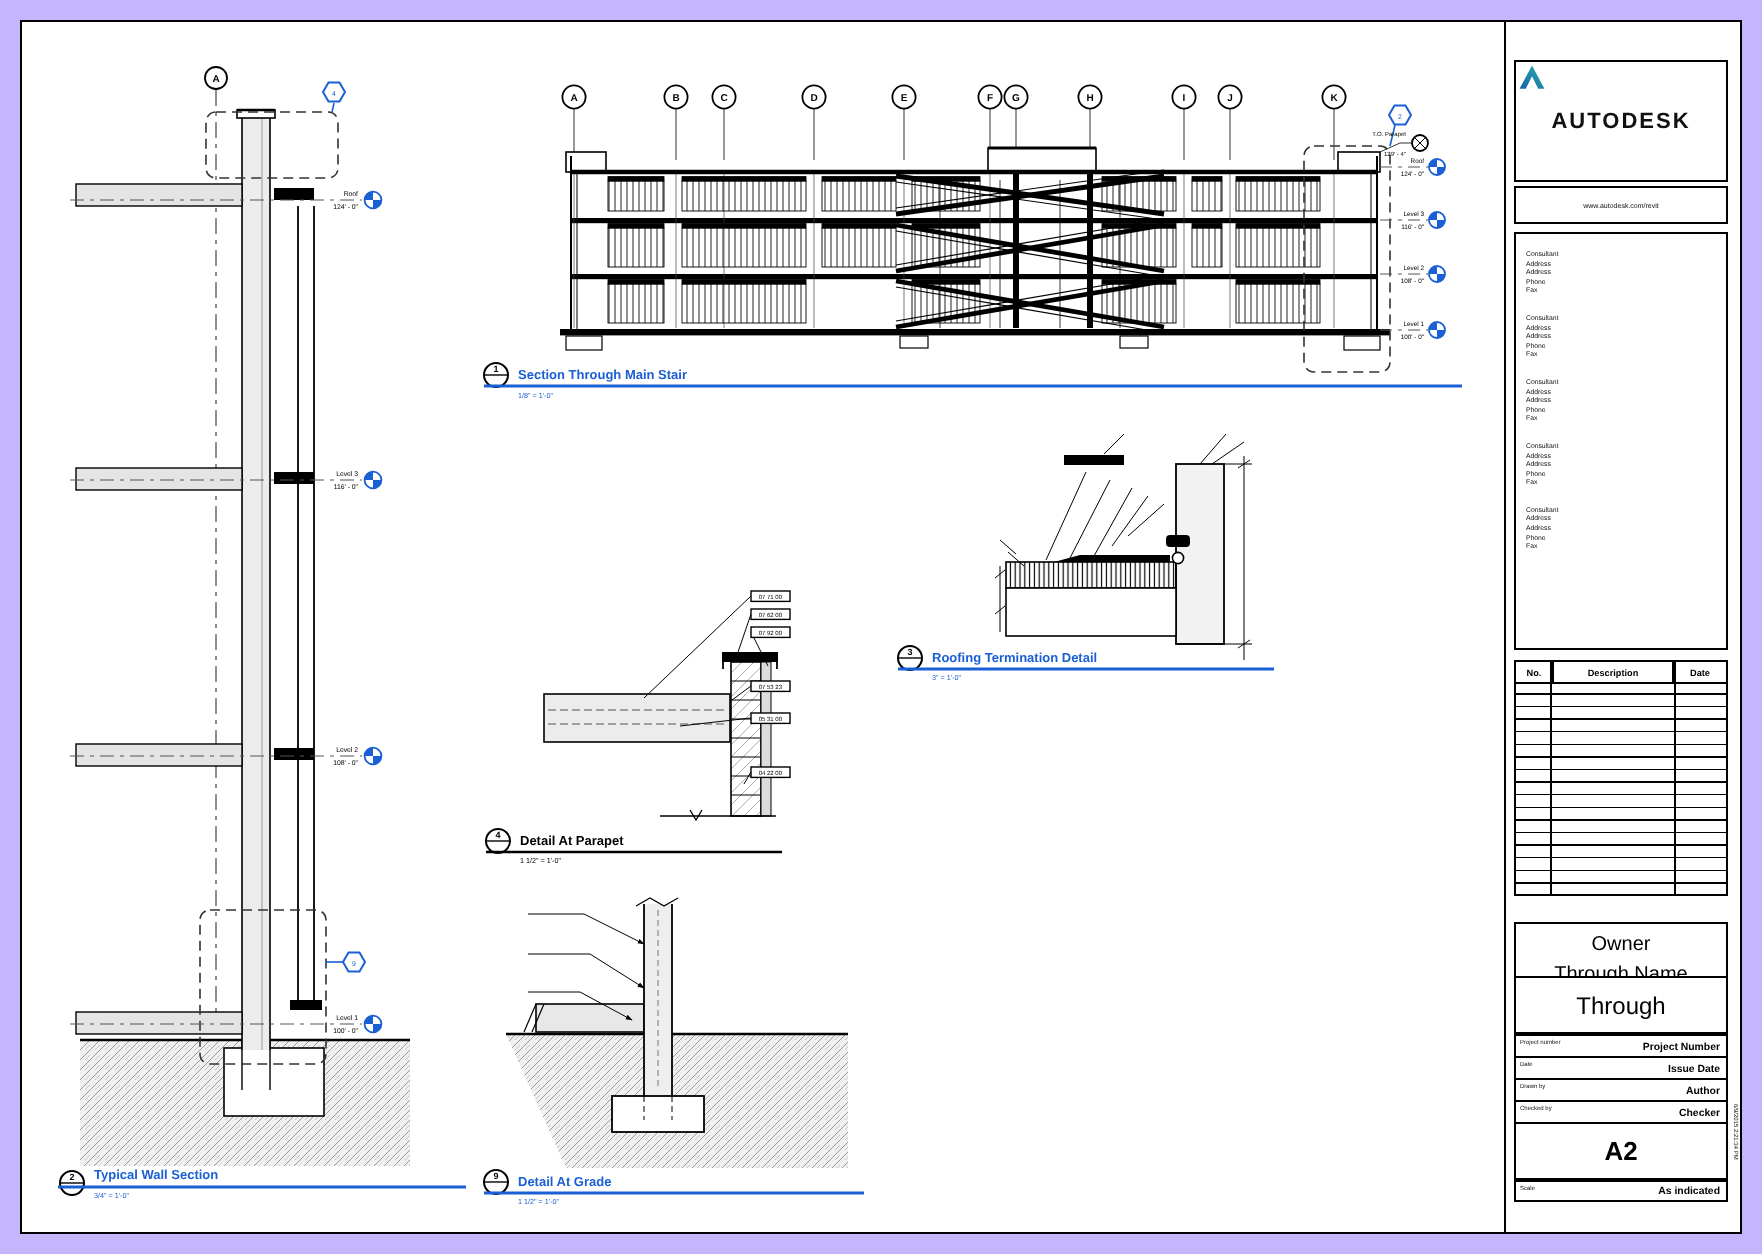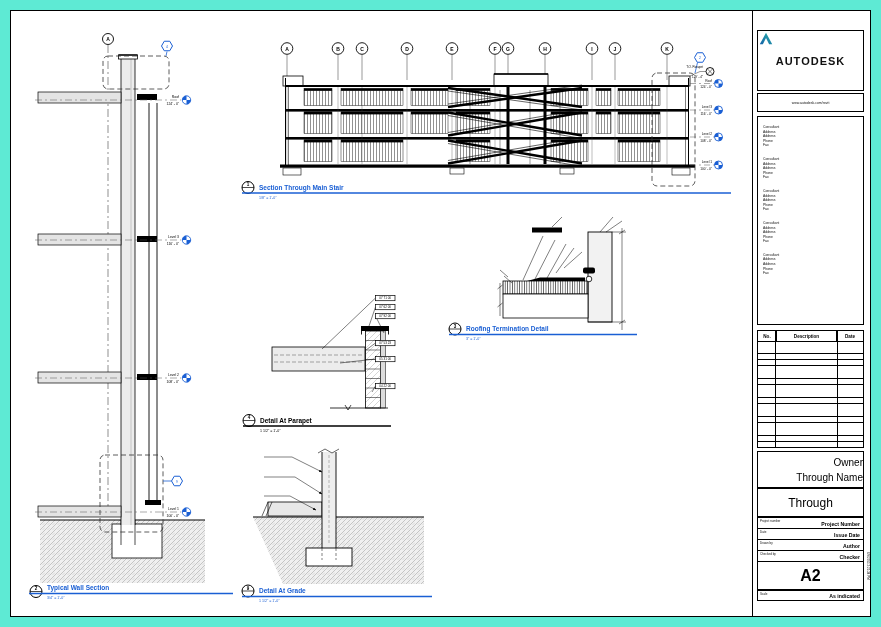--- a/index.html
+++ b/index.html
@@ -1,16 +1,16 @@
 <!DOCTYPE html>
 <html><head>
 <meta charset="utf-8">
 <style>
   html,body{margin:0;padding:0;background:#fff;}
-  #page{position:relative;width:881px;height:627px;background:#5eead4;overflow:hidden;
+  #page{position:relative;width:881px;height:627px;background:#c4b5fd;overflow:hidden;
         font-family:"Liberation Sans",sans-serif;color:#000;}
   svg{position:absolute;left:0;top:0;}
   svg text{font-family:"Liberation Sans",sans-serif;}
   .tb-box{position:absolute;left:757px;width:107px;border:1px solid #000;background:#fff;box-sizing:border-box;}
   .tb-center{display:flex;align-items:center;justify-content:center;text-align:center;}
   .logo-row{display:flex;align-items:center;justify-content:center;gap:4px;}
   .logo-word{font-size:11px;font-weight:bold;letter-spacing:1px;color:#111;}
   .tb-url{font-size:3.5px;color:#111;}
   .cons-group{font-size:3.4px;line-height:4.6px;margin:0 0 9px 5px;color:#111;}
   .rev-head{position:absolute;left:757px;top:330px;width:107px;height:12px;border:1px solid #000;
@@ -18,21 +18,21 @@
   .rev-head div{border-right:1px solid #000;display:flex;align-items:center;justify-content:center;}
   .rev-body{position:absolute;left:757px;top:341px;width:107px;height:107px;border:1px solid #000;border-top:none;
             box-sizing:border-box;
             background:repeating-linear-gradient(to bottom,transparent 0 5.6px,#000 5.6px 6.3px);}
   .rev-col{position:absolute;top:330px;width:1px;height:118px;background:#000;}
   .owner-box{flex-direction:column;gap:4px;font-size:10px;}
   .sections-box{font-size:12px;}
   .field-row{position:absolute;left:757px;width:107px;height:12px;border:1px solid #000;box-sizing:border-box;}
   .field-label{position:absolute;left:2px;top:1px;font-size:3px;color:#111;}
   .field-value{position:absolute;right:3px;bottom:1px;font-size:5.2px;font-weight:bold;}
-  .a2-box{font-size:16px;font-weight:bold;}
+  .a2-box{font-size:13px;font-weight:bold;}
   .plot-stamp{position:absolute;left:866px;top:552px;writing-mode:vertical-rl;font-size:3px;color:#111;}
 </style>
 </head>
 <body>
 
 <div id="page">
 
 <svg width="881" height="627" viewBox="0 0 881 627">
   <defs>
     <pattern id="mull" width="3" height="4" patternUnits="userSpaceOnUse">
@@ -513,21 +513,21 @@
 
 <div class="rev-head">
   <div style="width:18px;">No.</div>
   <div style="flex:1;">Description</div>
   <div style="width:26px;border-right:none;">Date</div>
 </div>
 <div class="rev-body"></div>
 <div class="rev-col" style="left:775px;"></div>
 <div class="rev-col" style="left:837px;"></div>
 
-<div class="tb-box tb-center owner-box" style="top:451px;height:37px;align-items:flex-end;">
+<div class="tb-box tb-center owner-box" style="top:461px;height:37px;">
   <div>Owner</div>
   <div>Through Name</div>
 </div>
 <div class="tb-box tb-center sections-box" style="top:488px;height:29px;">
   <span>Through</span>
 </div>
 
 <div class="field-row" style="top:517px;">
   <span class="field-label">Project number</span>
   <span class="field-value">Project Number</span>

